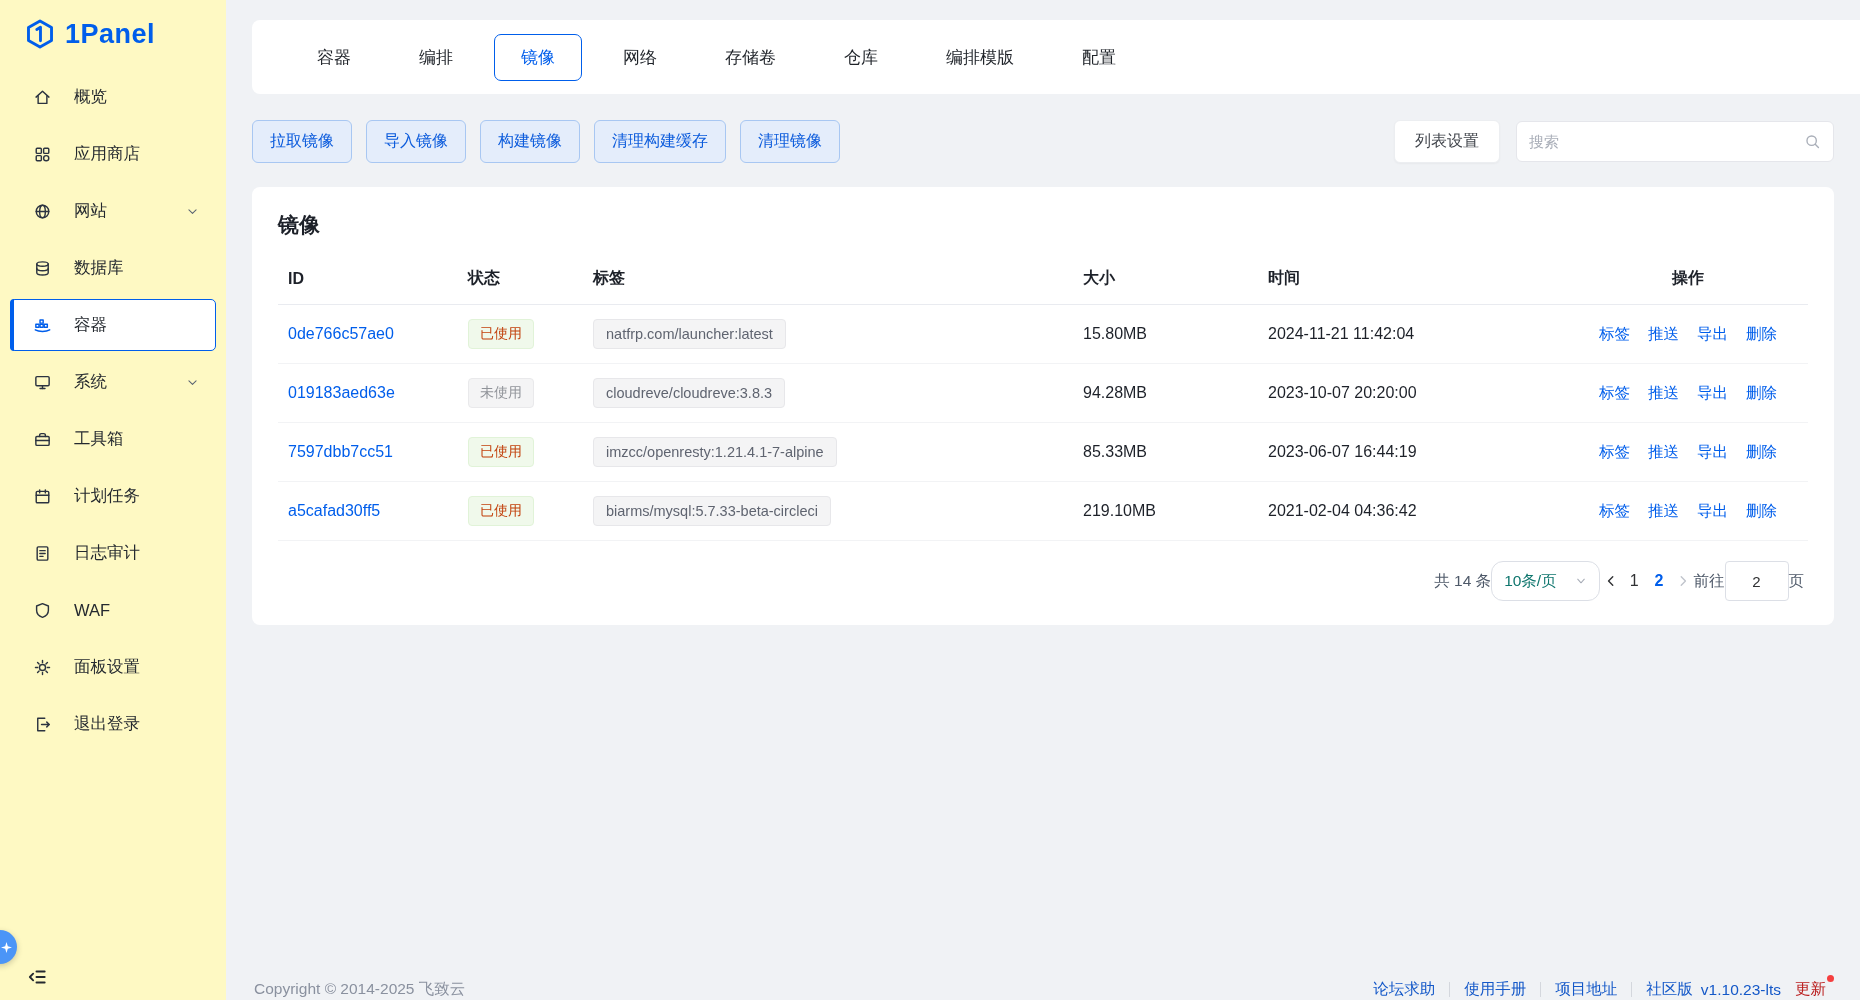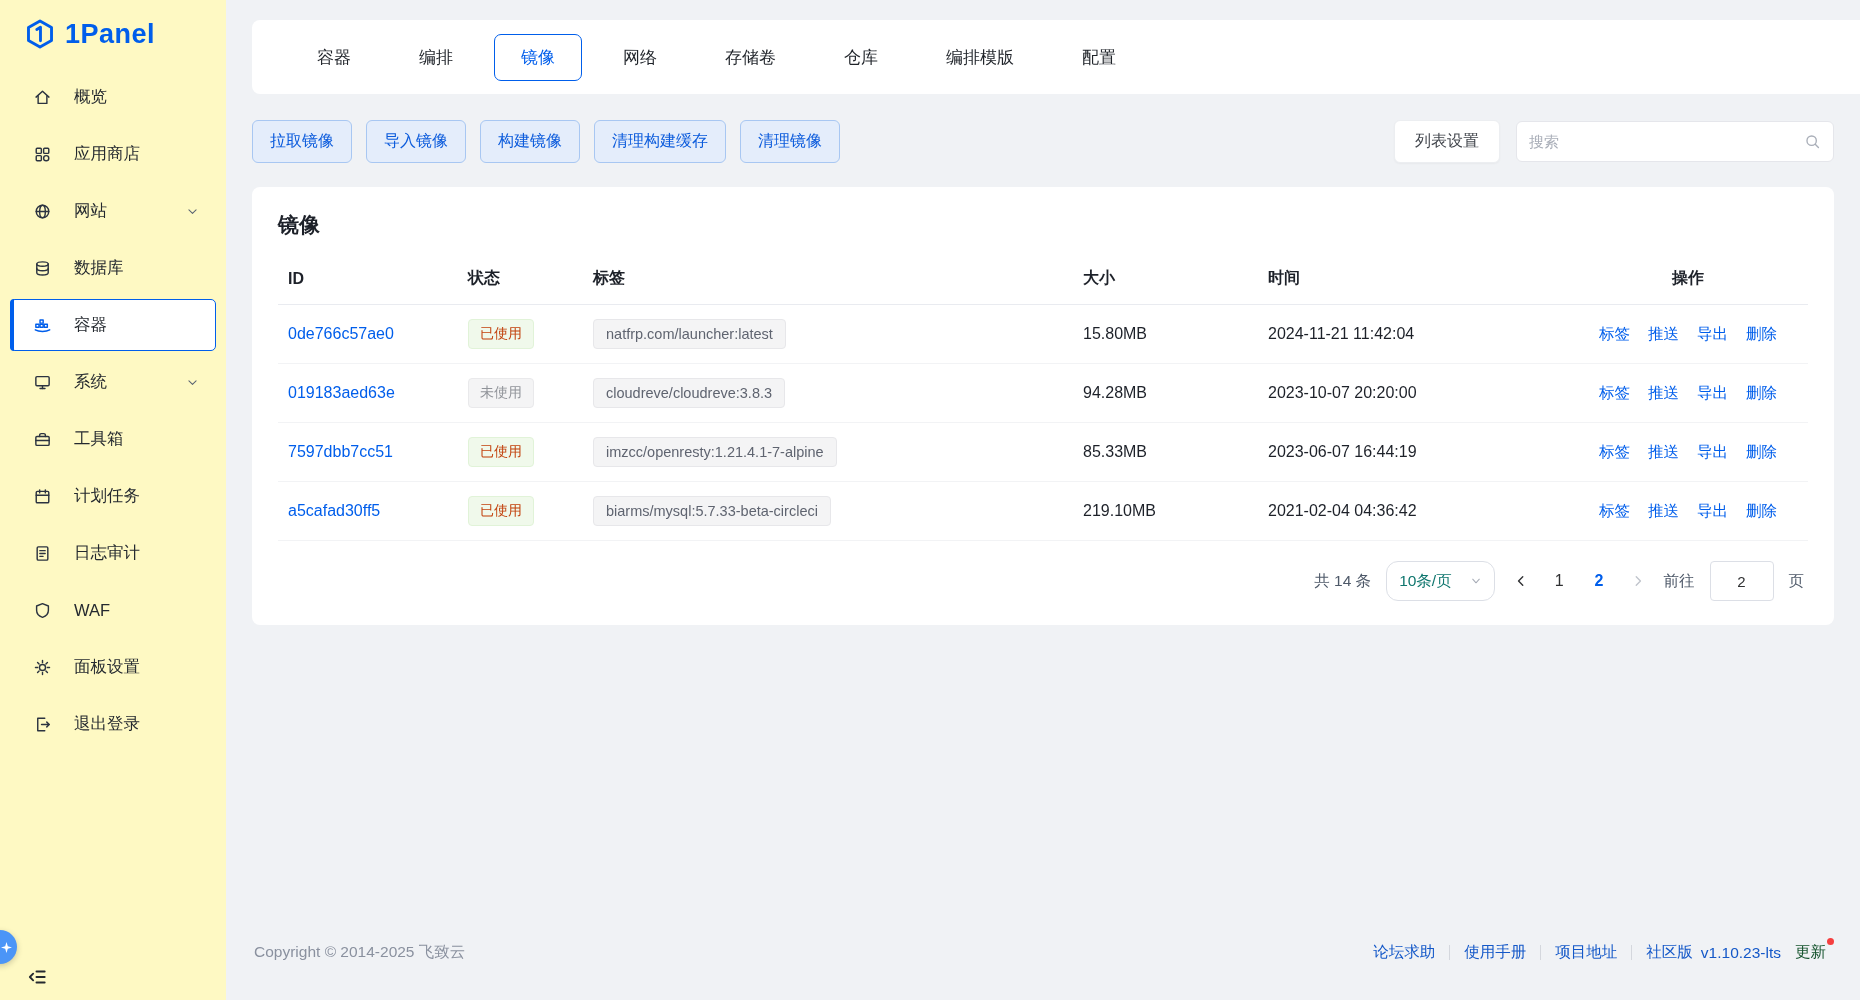--- a/index.html
+++ b/index.html
@@ -137,21 +137,21 @@
     display: inline-block; font-size: 14.5px; color: #5f6470;
     background: #f4f4f5; border: 1px solid #e7e7ea; border-radius: 4px;
     padding: 6px 12px;
   }
   .row-actions { display: inline-flex; gap: 18px; }
   .action-link { color: #005eeb; font-size: 15.5px; text-decoration: none; cursor: pointer; white-space: nowrap; }
 
   
   .pagination {
     display: flex; align-items: center; justify-content: flex-end;
-    gap: 15px; padding: 20px 4px 12px 0;
+    padding: 20px 4px 12px 0;
     font-size: 15.5px; color: #4e5969;
   }
   .page-size-select {
     display: flex; align-items: center; gap: 18px;
     border: 1px solid #dcdfe6; border-radius: 12px;
     height: 40px; padding: 0 12px; color: #0f766e; cursor: pointer;
     background: #fff;
   }
   .page-size-select svg { width: 12px; height: 12px; fill: none; stroke: #a9aeb8; stroke-width: 1.8; stroke-linecap: round; stroke-linejoin: round; }
   .page-arrow { display: inline-flex; cursor: pointer; padding: 4px; }
@@ -162,28 +162,28 @@
   .page-num.active { color: #005eeb; font-weight: 700; }
   .goto-input {
     width: 64px; height: 40px; border: 1px solid #dcdfe6; border-radius: 4px;
     text-align: center; font-size: 15px; color: #303133; outline: none; font-family: inherit;
   }
 
   
   .footer {
     margin-top: auto;
     height: 58px; padding: 0 28px;
-    display: flex; align-items: flex-start; justify-content: space-between;
+    display: flex; align-items: flex-end; justify-content: space-between;
     font-size: 15.5px; color: #8a919f; gap: 20px;
   }
   .footer-right { display: flex; align-items: center; gap: 14px; }
   .flink { color: #1458c8; text-decoration: none; cursor: pointer; white-space: nowrap; }
   .fsep { width: 1px; height: 15px; background: #d4d7dd; }
   .version-group { display: flex; align-items: center; gap: 8px; color: #1458c8; }
-  .update-link { color: #14532d; position: relative; cursor: pointer; padding-right: 6px; }
+  .update-link { color: #b91c1c; position: relative; cursor: pointer; padding-right: 6px; }
   .update-dot {
     position: absolute; top: -4px; right: -2px;
     width: 7px; height: 7px; border-radius: 50%; background: #f53f3f;
   }
 </style>
 </head>
 <body>
 
 <div class="app">
 

